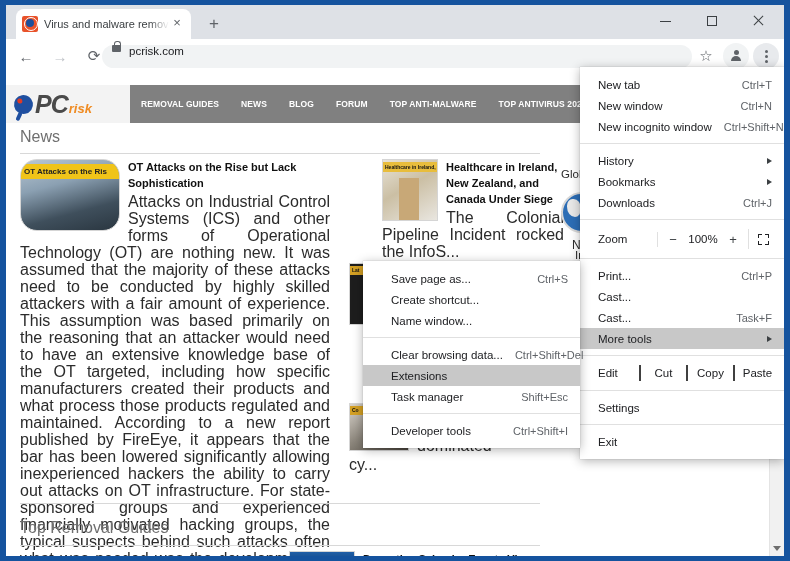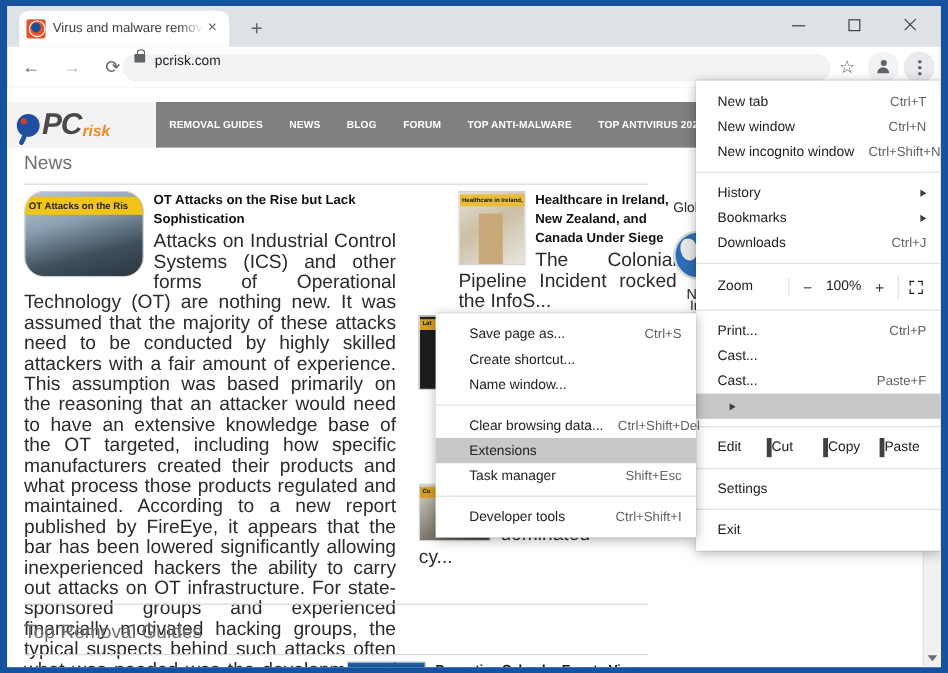--- a/index.html
+++ b/index.html
@@ -386,21 +386,21 @@
   }
   .fsicon { width: 11px; height: 11px; position: relative; }
   .fsicon i { position: absolute; width: 4px; height: 4px; border: 1.6px solid #202124; }
   .fsicon i:nth-child(1){ left:0; top:0; border-right:none; border-bottom:none;}
   .fsicon i:nth-child(2){ right:0; top:0; border-left:none; border-bottom:none;}
   .fsicon i:nth-child(3){ left:0; bottom:0; border-right:none; border-top:none;}
   .fsicon i:nth-child(4){ right:0; bottom:0; border-left:none; border-top:none;}
   .edit-row { display: flex; align-items: center; height: 22px; padding: 0 4px 0 18px; }
   .edit-row .lbl { flex: 1 1 auto; }
   .edit-act {
-    width: 47px; border-left: 4px solid #404040; line-height: 16px;
+    width: 47px; text-align: center; border-left: 2px solid #404040; line-height: 16px;
   }
 
   
   .sub-menu { left: 357px; top: 256px; width: 217px; }
   .sub-menu .mi { padding: 0 12px 0 28px; height: 21px; }
 </style>
 </head>
 <body>
 
 <div id="root">
@@ -630,23 +630,24 @@
 
       <div class="mi">
         <span class="lbl">Print...</span>
         <span class="acc">Ctrl+P</span>
       </div>
       <div class="mi">
         <span class="lbl">Cast...</span>
       </div>
       <div class="mi">
         <span class="lbl">Cast...</span>
-        <span class="acc">Paste+F</span>
+        <span class="acc">Task+F</span>
       </div>
       <div class="mi sel">
+        <span class="lbl">More tools</span>
         <span class="caret"></span>
       </div>
 
       <div class="sep"></div>
 
       <div class="edit-row">
         <span class="lbl">Edit</span>
         <span class="edit-act">Cut</span>
         <span class="edit-act">Copy</span>
         <span class="edit-act">Paste</span>

